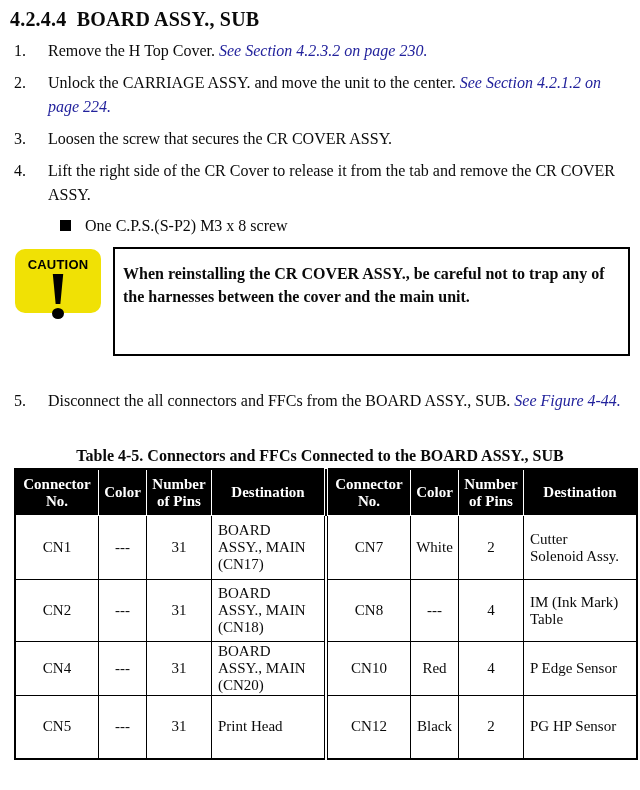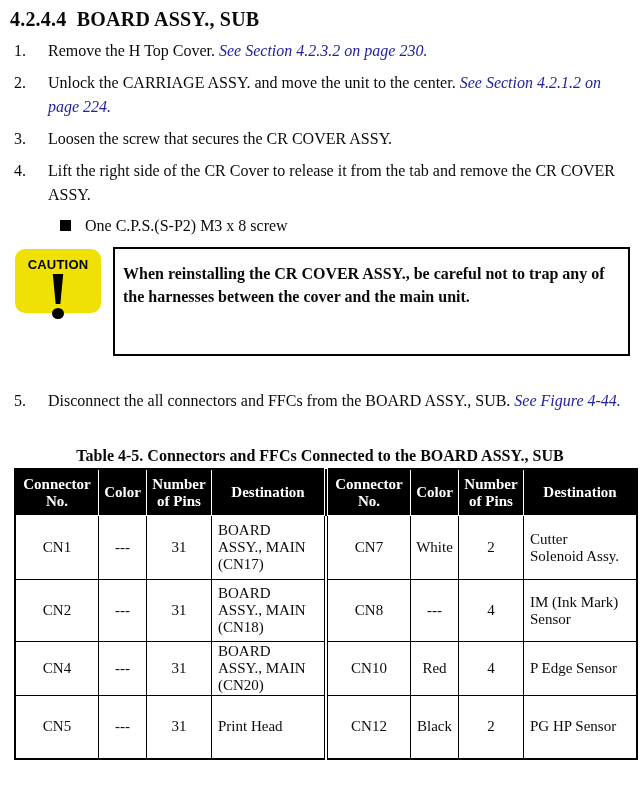--- a/index.html
+++ b/index.html
@@ -151,21 +151,21 @@
         <td>CN2</td>
         <td>---</td>
         <td>31</td>
         <td>BOARD
 ASSY., MAIN
 (CN18)</td>
         <td>CN8</td>
         <td>---</td>
         <td>4</td>
         <td>IM (Ink Mark)
-Sensor</td>
+Table</td>
       </tr>
       <tr>
         <td>CN4</td>
         <td>---</td>
         <td>31</td>
         <td>BOARD
 ASSY., MAIN
 (CN20)</td>
         <td>CN10</td>
         <td>Red</td>

